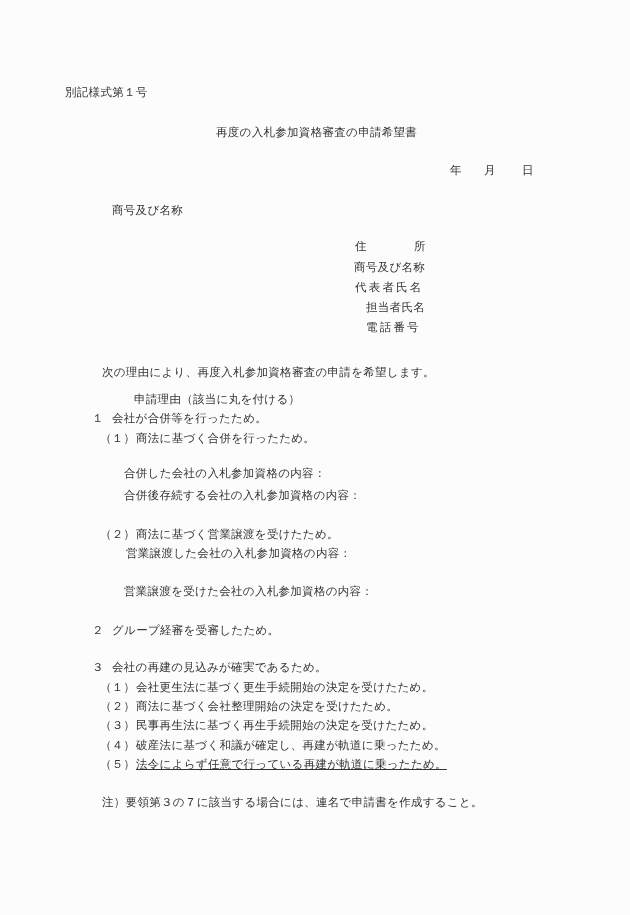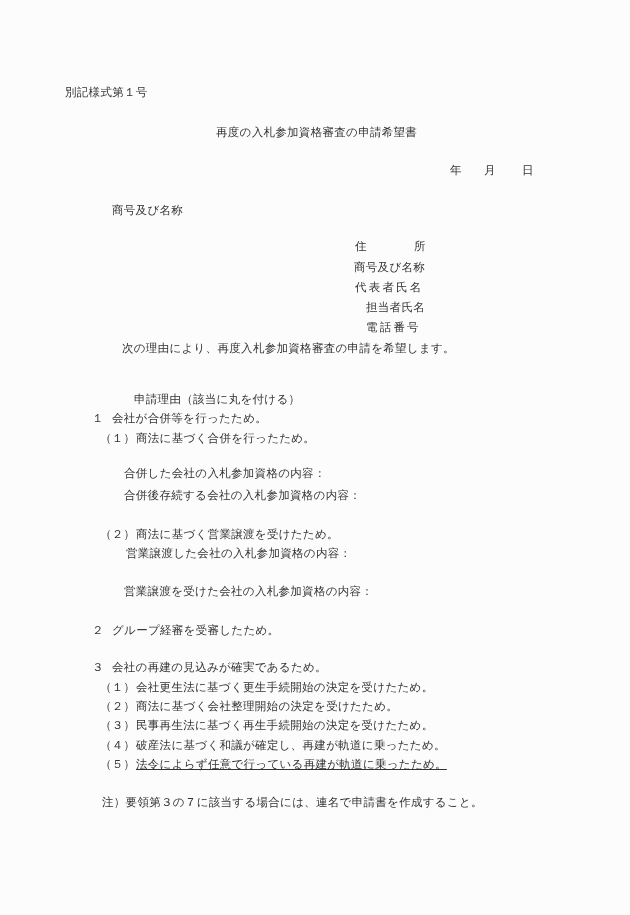--- a/index.html
+++ b/index.html
@@ -40,21 +40,21 @@
 
 <div>
   <div class="t" style="left:355px; top:241px;">住</div>
   <div class="t" style="left:414px; top:241px;">所</div>
   <div class="t" style="left:354px; top:262px;">商号及び名称</div>
   <div class="t wider" style="left:355px; top:282px;">代表者氏名</div>
   <div class="t" style="left:366px; top:302px;">担当者氏名</div>
   <div class="t wider" style="left:366px; top:322px;">電話番号</div>
 </div>
 
-<div class="t" style="left:102px; top:343px;margin-left:20px;">次の理由により、再度入札参加資格審査の申請を希望します。</div>
+<div class="t" style="left:102px; top:367px;">次の理由により、再度入札参加資格審査の申請を希望します。</div>
 
 <div class="t" style="left:102px; top:394px;padding-left:32px;">申請理由（該当に丸を付ける）</div>
 
 <div>
   <div class="t" style="left:92px; top:413px;">１</div>
   <div class="t" style="left:112px; top:413px;">会社が合併等を行ったため。</div>
 
   <div class="t" style="left:100px; top:433px;">（１）</div>
   <div class="t" style="left:136px; top:433px;">商法に基づく合併を行ったため。</div>
   <div class="t" style="left:124px; top:452px;margin-top:16px;">合併した会社の入札参加資格の内容：</div>

